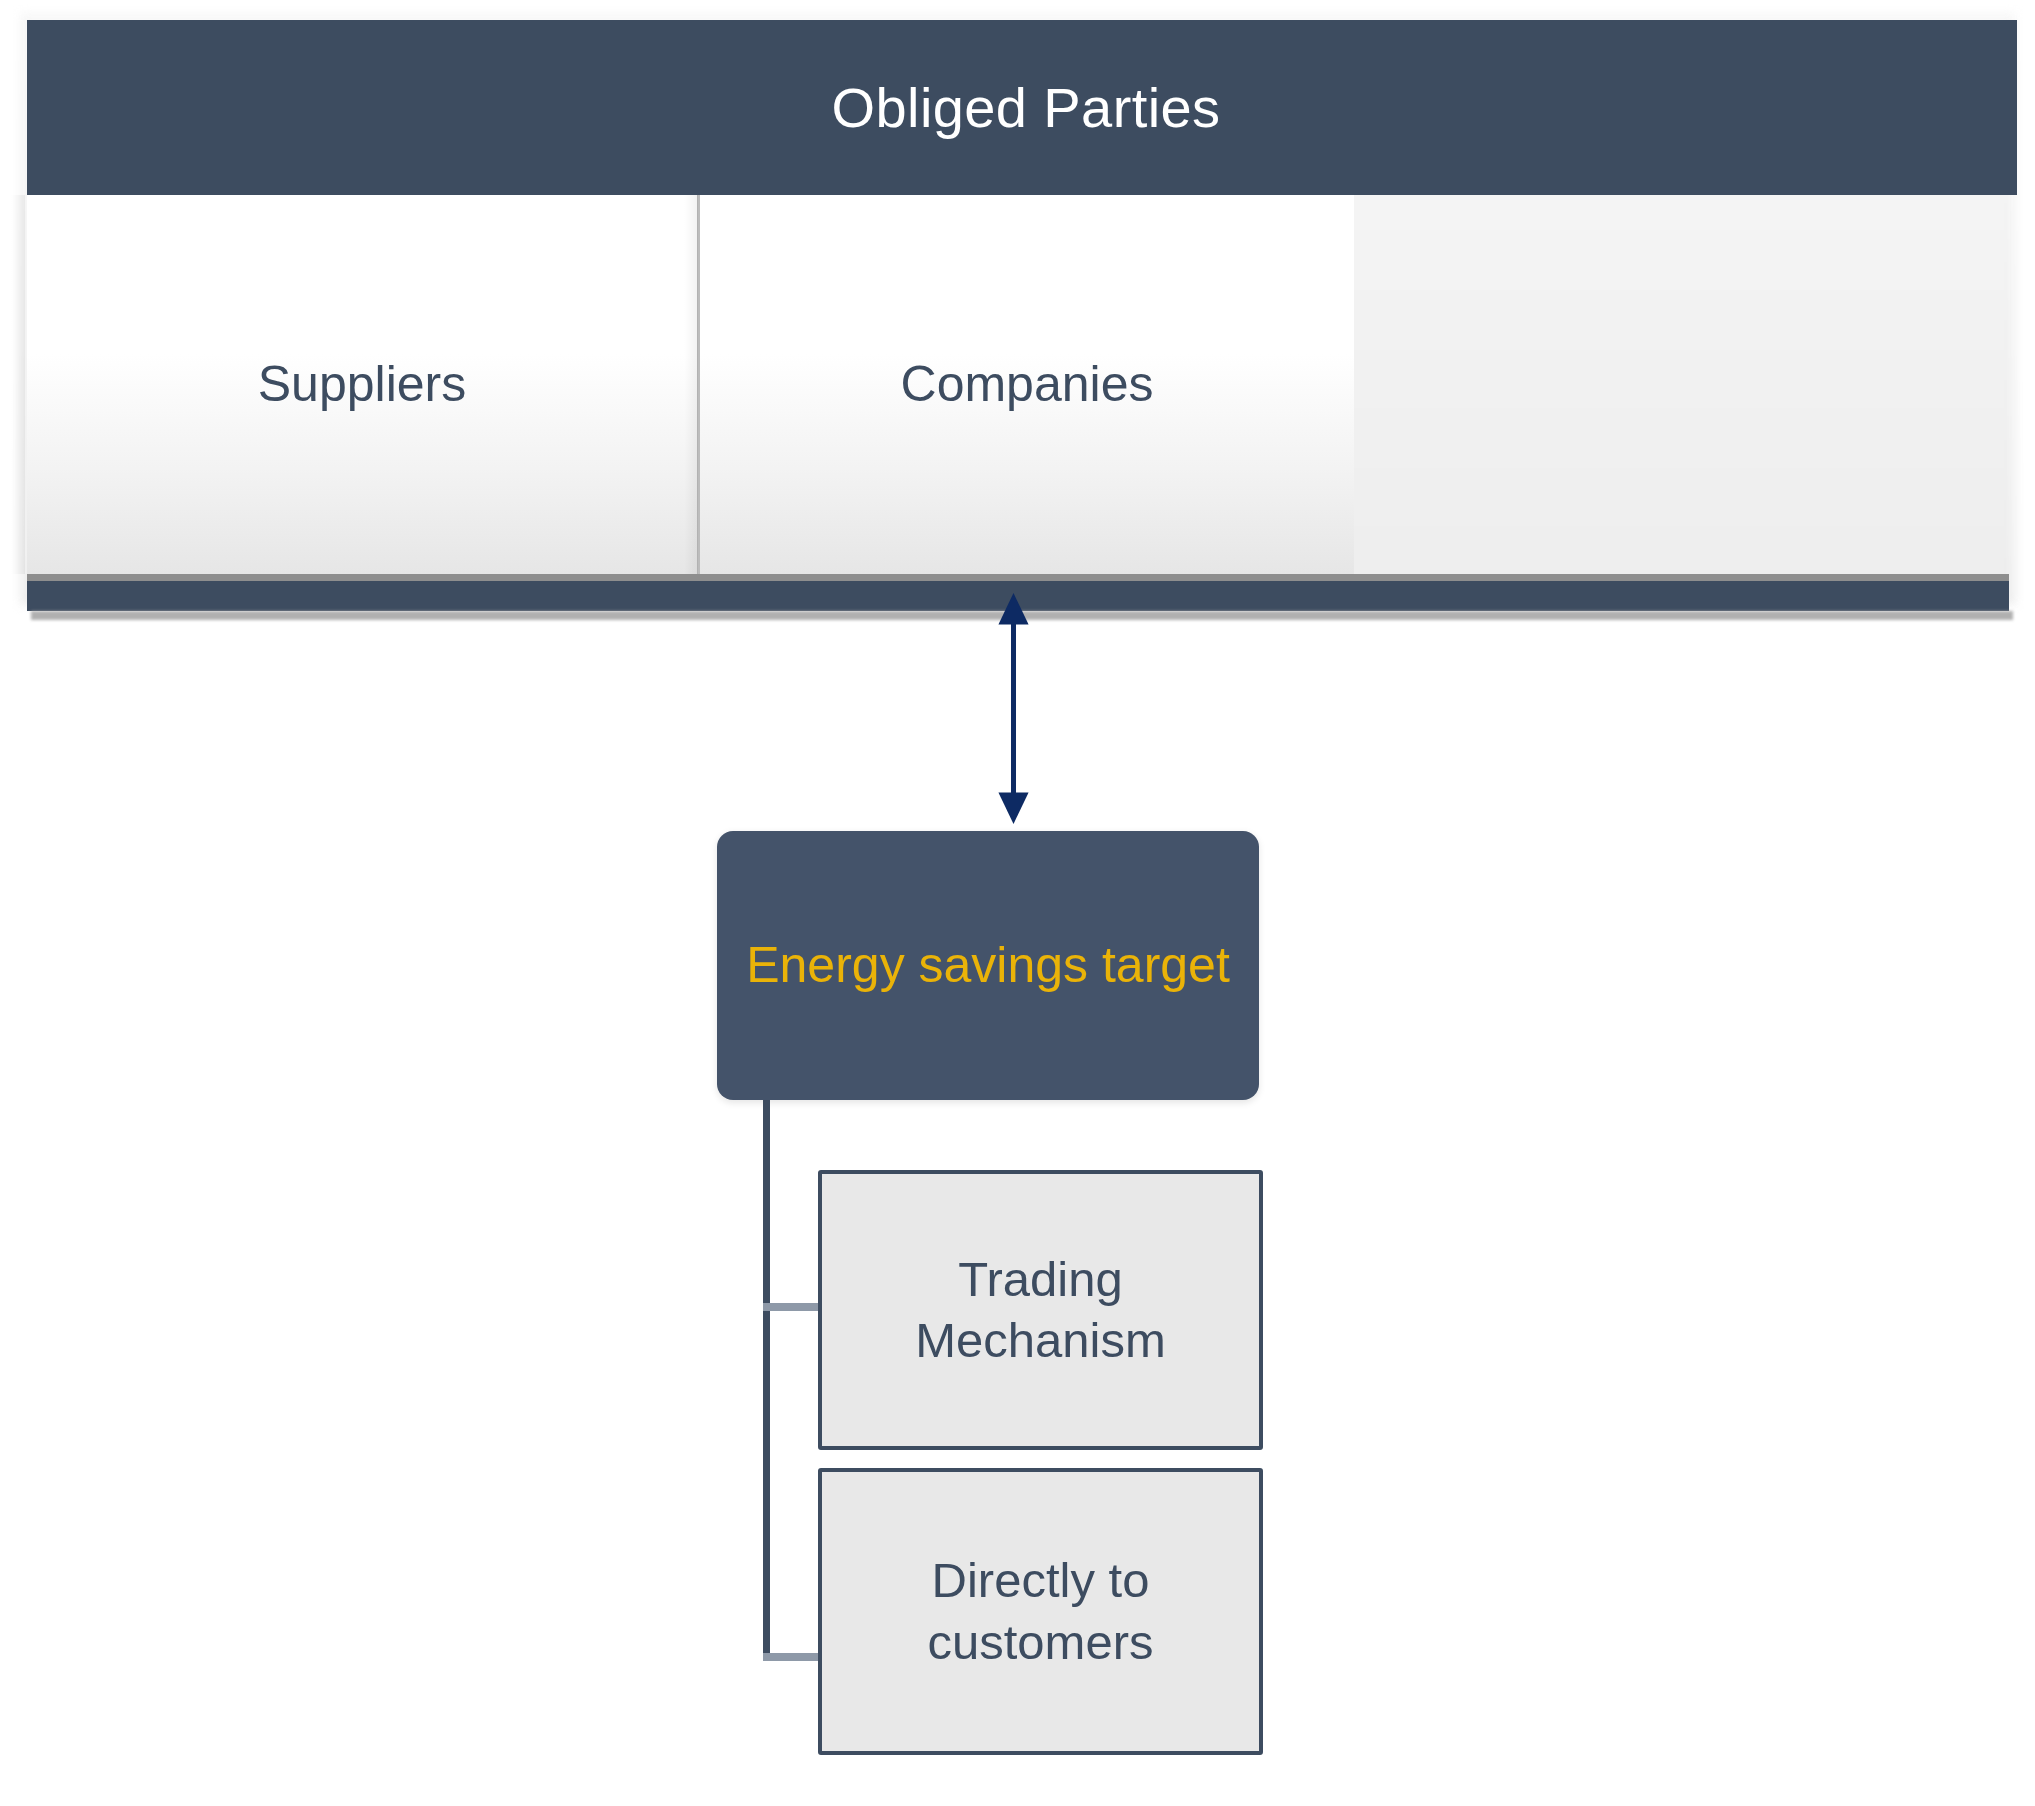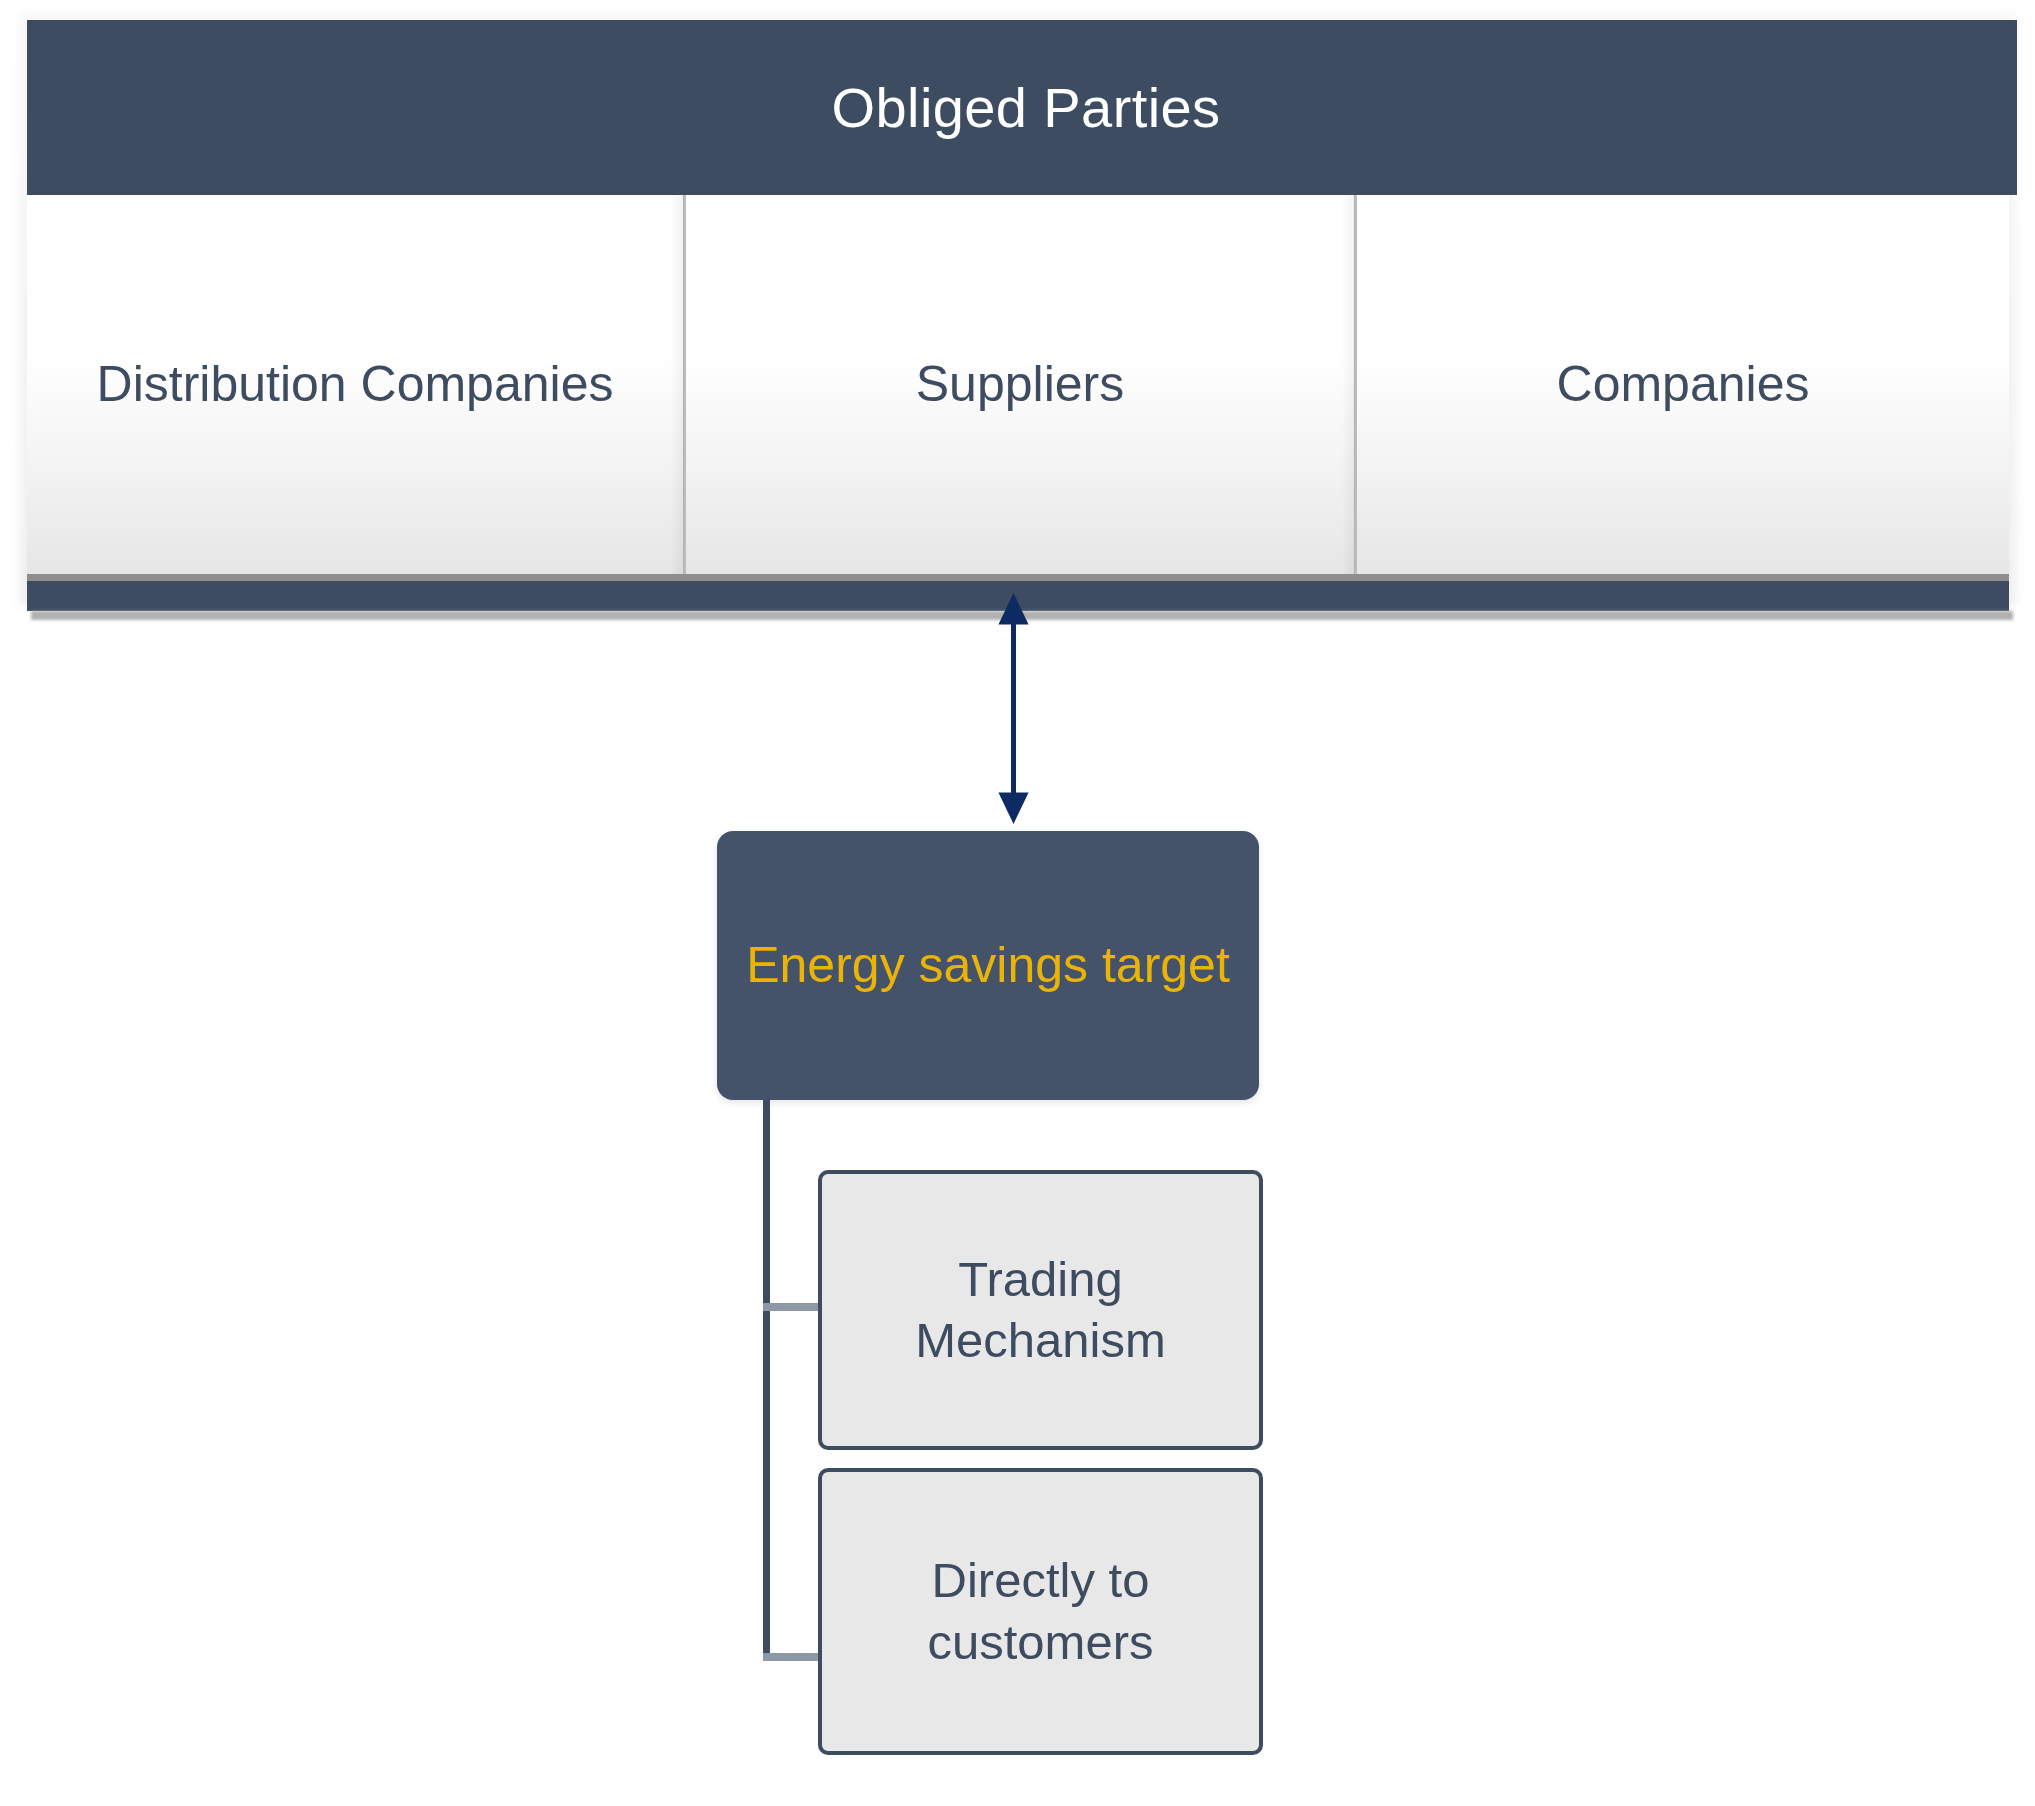--- a/index.html
+++ b/index.html
@@ -167,21 +167,21 @@
     background: #8e99a8;
   }
   .conn-horiz.h1 { left: 763px; top: 1303px; }
   .conn-horiz.h2 { left: 763px; top: 1653px; }
 
   
   .child-box {
     position: absolute;
     background: #e8e8e8;
     border: 4.3px solid #3d4c60;
-    border-radius: 10px;
+    border-radius: 3px;
     display: flex;
     align-items: center;
     justify-content: center;
     text-align: center;
     box-sizing: border-box;
   }
   .child-box.b1 {
     left: 818px;
     top: 1170px;
     width: 445px;
@@ -209,23 +209,20 @@
   <div class="op-panel">
 
     <div class="op-panel-shadow"></div>
 
     <div class="op-header">
       <span class="op-header-title">Obliged Parties</span>
     </div>
 
     <div class="op-columns">
 
-      <div class="op-col c1">
-        <span class="op-col-label">Distribution Companies</span>
-      </div>
 
       <div class="op-col c2">
         <div class="op-divider-shadow"></div>
         <span class="op-col-label">Suppliers</span>
       </div>
 
       <div class="op-col c3">
         <div class="op-divider-shadow"></div>
         <span class="op-col-label">Companies</span>
       </div>

